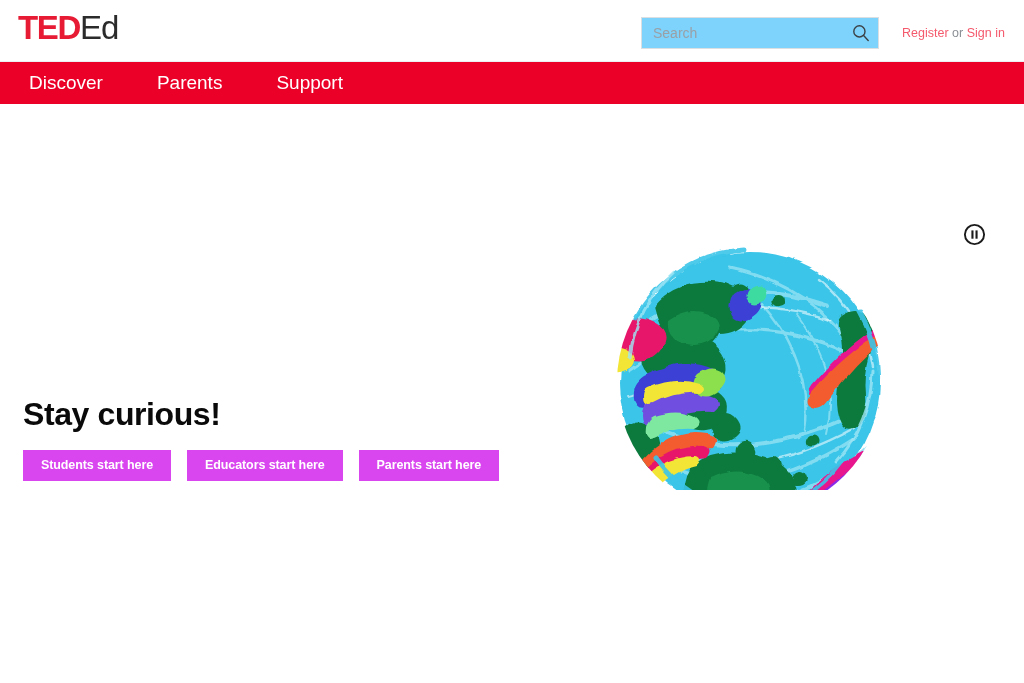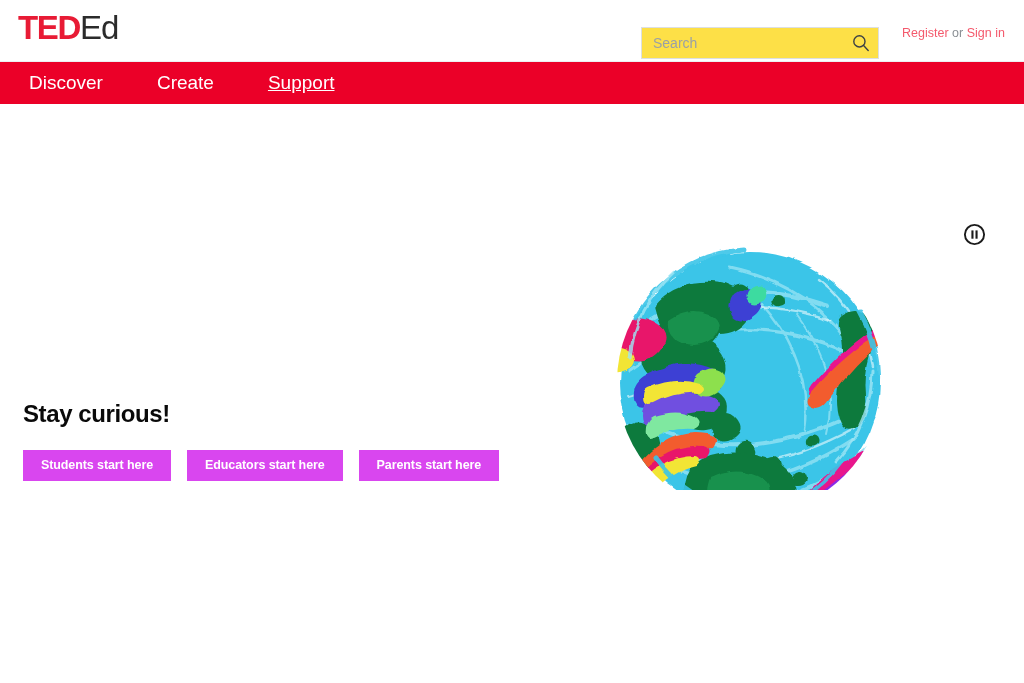--- a/index.html
+++ b/index.html
@@ -37,25 +37,25 @@
     line-height: 34px;
     user-select: none;
     white-space: nowrap;
   }
   .logo .ted { color: #e81b35; font-weight: 700; }
   .logo .ed  { color: #2b2b2b; font-weight: 500; letter-spacing: -1.0px; }
 
   .search-wrap {
     position: absolute;
     left: 641px;
-    top: 27px;
+    top: 17px;
     width: 238px;
     height: 32px;
     border: 1px solid #dcdfe2;
-    background: #fde047;
+    background: #7dd3fc;
     box-sizing: border-box;
   }
   .search-input {
     position: absolute;
     left: 0; top: 0;
     width: 205px;
     height: 30px;
     border: 0;
     outline: none;
     background: transparent;
@@ -110,21 +110,21 @@
   .nav-item {
     color: #ffffff;
     font-size: 19px;
     font-weight: 400;
     line-height: 42px;
     margin-right: 45px;
     white-space: nowrap;
     cursor: pointer;
     text-decoration: none;
   }
-  .nav-item:last-child { margin-right: 15px; text-decoration: underline; }
+  .nav-item:last-child { margin-right: 15px; }
 
   
   .hero {
     position: absolute;
     left: 0; top: 104px;
     width: 1024px;
     height: 579px;
     background: #ffffff;
     overflow: hidden;
   }
@@ -135,21 +135,21 @@
     top: 119px;
     width: 23px;
     height: 23px;
     cursor: pointer;
   }
 
   .hero-title {
     position: absolute;
     left: 23px;
     top: 292px;
-    font-size: 24px;
+    font-size: 32px;
     font-weight: 700;
     color: #0a0a0a;
     letter-spacing: -0.4px;
     line-height: 36px;
     margin: 0;
     white-space: nowrap;
   }
 
   .cta-row {
     position: absolute;
@@ -208,21 +208,21 @@
     <a href="#">Register</a>
     <span class="sep">or</span>
     <a href="#">Sign in</a>
   </div>
 
 </div>
 
 <div class="navbar">
   <div class="nav-items">
     <a class="nav-item" href="#">Discover</a>
-    <a class="nav-item" href="#">Create</a>
+    <a class="nav-item" href="#">Parents</a>
     <a class="nav-item" href="#">Support</a>
   </div>
 </div>
 
 <div class="hero">
 
   <div class="globe">
     <svg width="285" height="280" viewBox="0 0 285 280">
       <defs>
         <clipPath id="globeClip">

